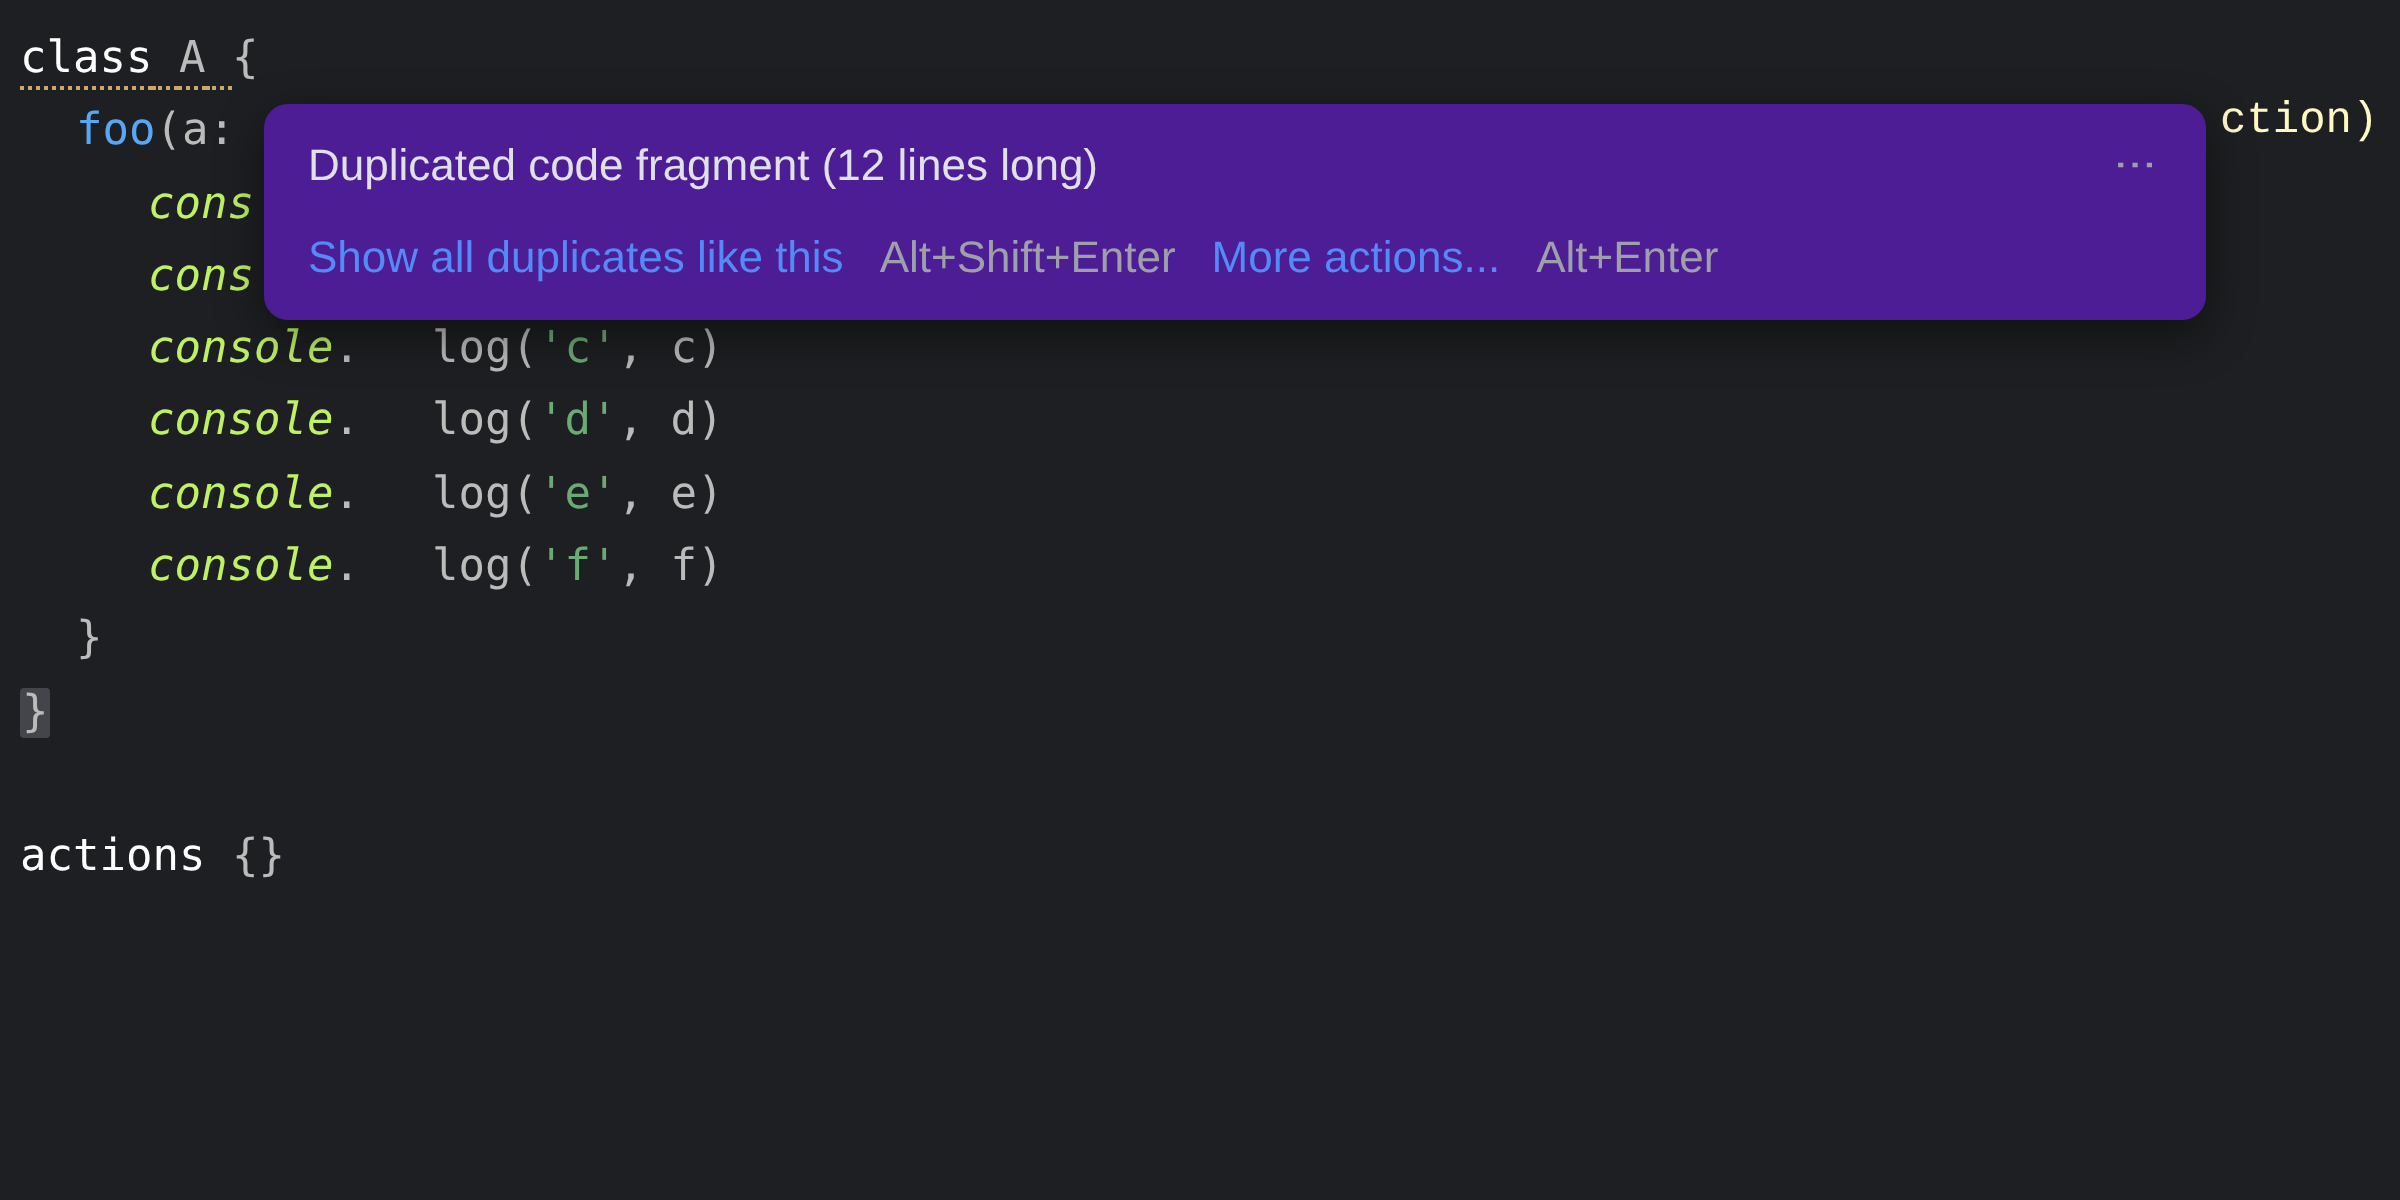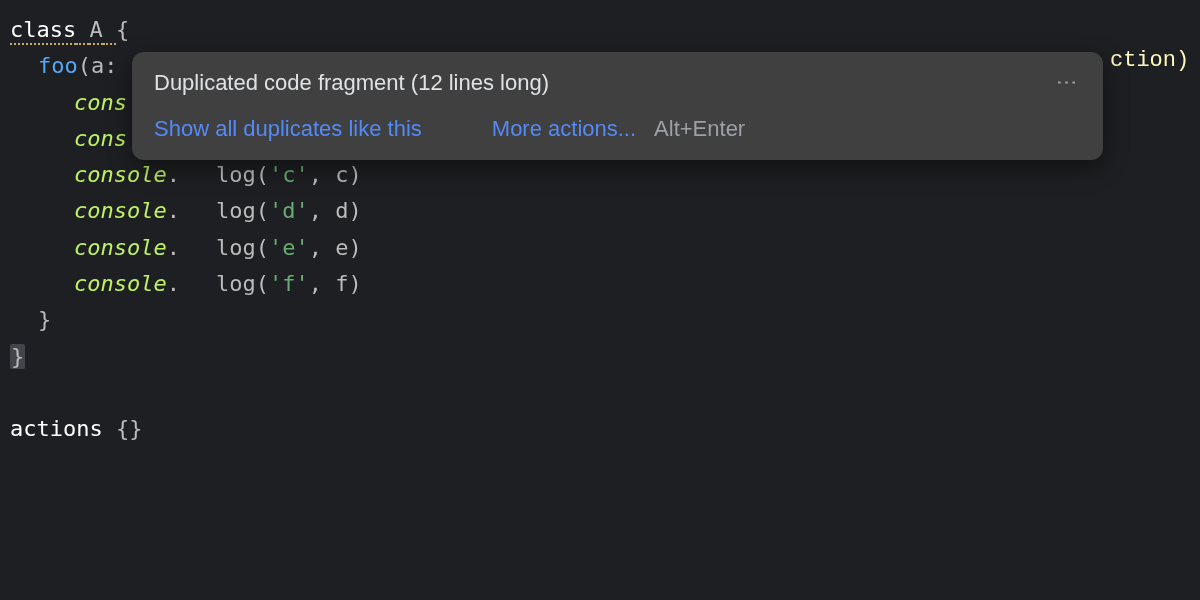--- a/index.html
+++ b/index.html
@@ -38,21 +38,21 @@
     .caret-brace {
       background: #43454a;
       border-radius: 2px;
       padding: 0 1px;
     }
     .tooltip {
       position: absolute;
       top: 52px;
       left: 132px;
       width: 971px;
-      background: #404040;
+      background: #4c1d95;
       border-radius: 12px;
       box-shadow: 0 8px 24px rgba(0,0,0,0.45);
       padding: 18px 22px 18px 22px;
       font-family: -apple-system, 'Segoe UI', sans-serif;
       font-size: 22px;
     }
     .tooltip-header {
       display: flex;
       justify-content: space-between;
       align-items: center;
@@ -80,21 +80,20 @@
     }
     .shortcut {
       color: #9da0a8;
     }
     .action-group {
       display: flex;
       gap: 18px;
       align-items: center;
     }
     .action-group.right {
-      margin-left: 52px;
     }
     .trailing {
       position: absolute;
       left: 1110px;
       top: 48px;
       color: #fef9c3;
       font-family: Liberation Mono, monospace;
       font-size: 22px;
     }
   </style>
@@ -126,19 +125,20 @@
 <div class="trailing">ction)</div>
 
 <div class="tooltip">
   <div class="tooltip-header">
     <div class="tooltip-title">Duplicated code fragment (12 lines long)</div>
     <div class="more-icon">⋮</div>
   </div>
   <div class="tooltip-actions">
     <div class="action-group">
       <span class="action-link">Show all duplicates like this</span>
+      <span class="shortcut">Alt+Shift+Enter</span>
     </div>
     <div class="action-group right">
       <span class="action-link">More actions...</span>
       <span class="shortcut">Alt+Enter</span>
     </div>
   </div>
 </div>
 
 </body></html>

